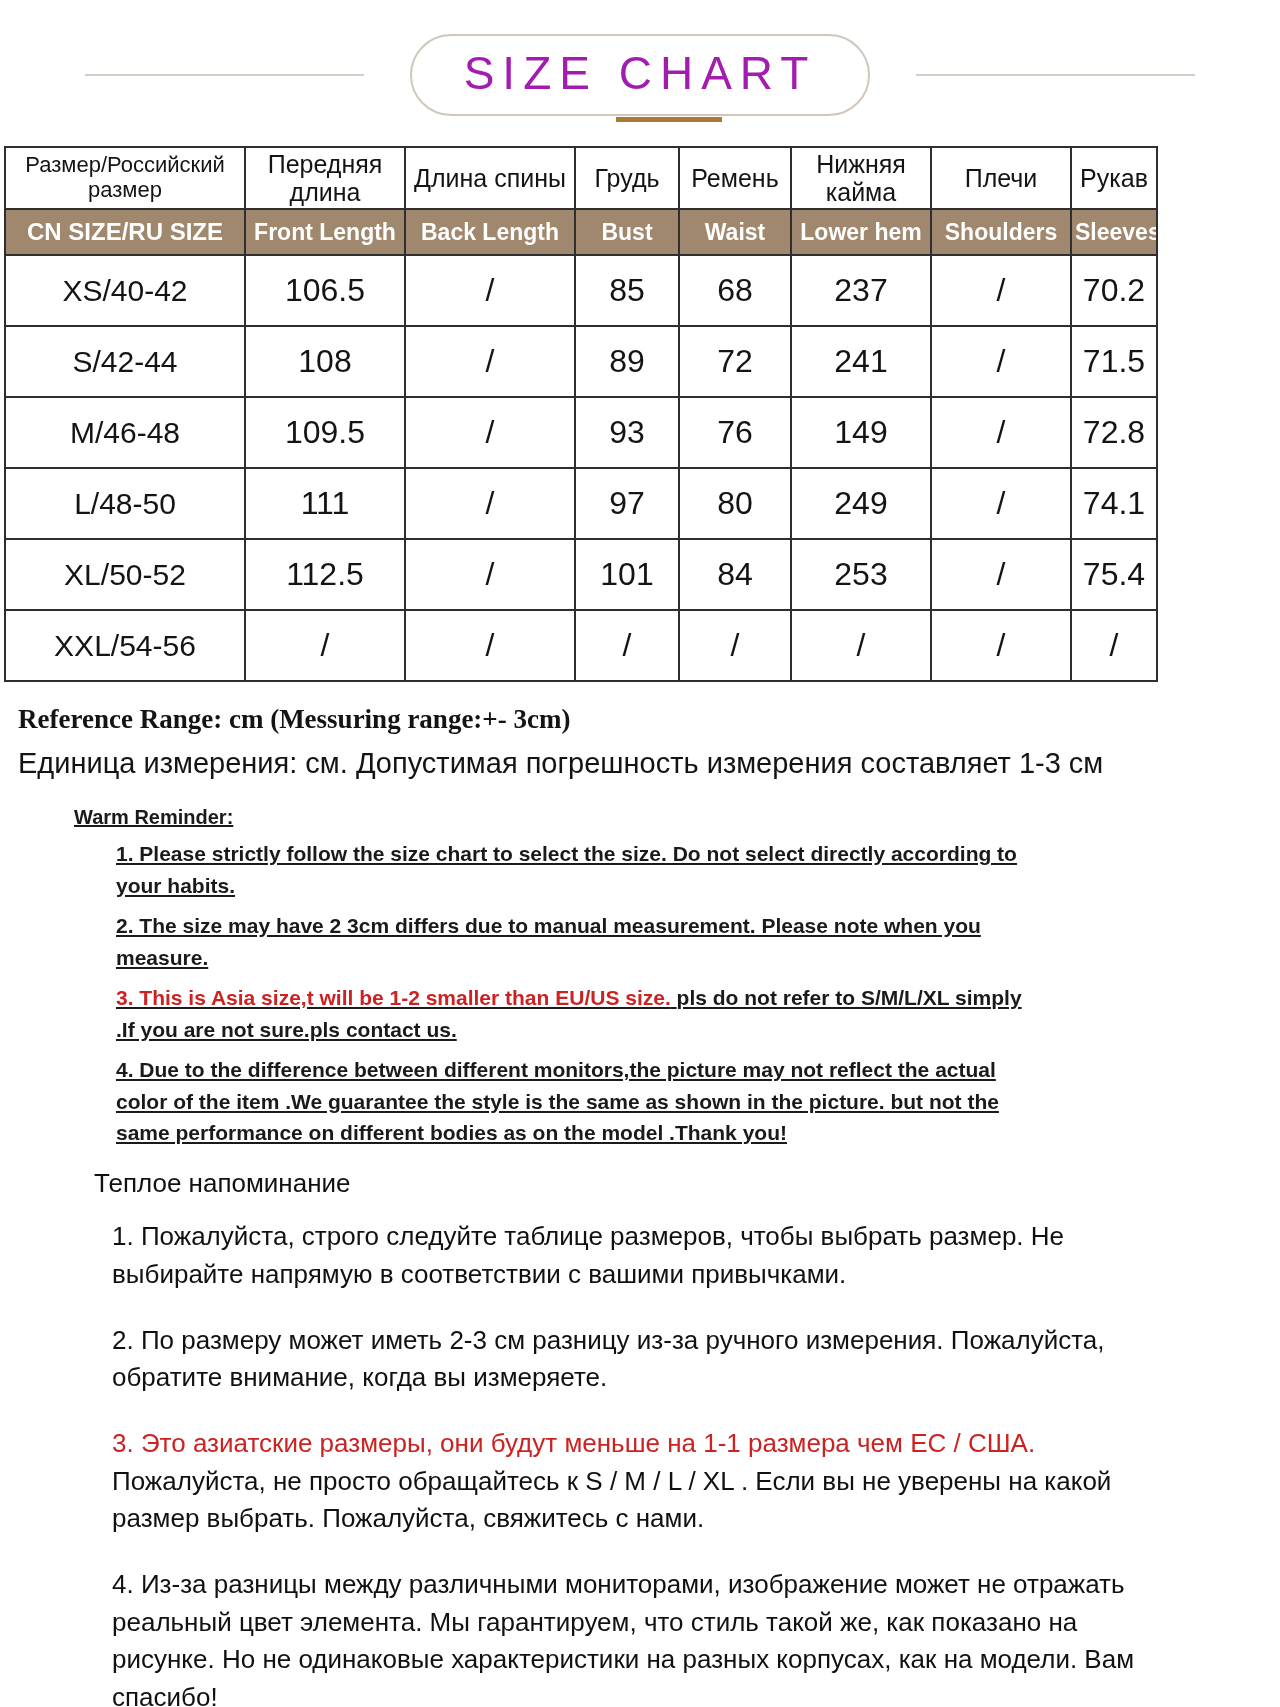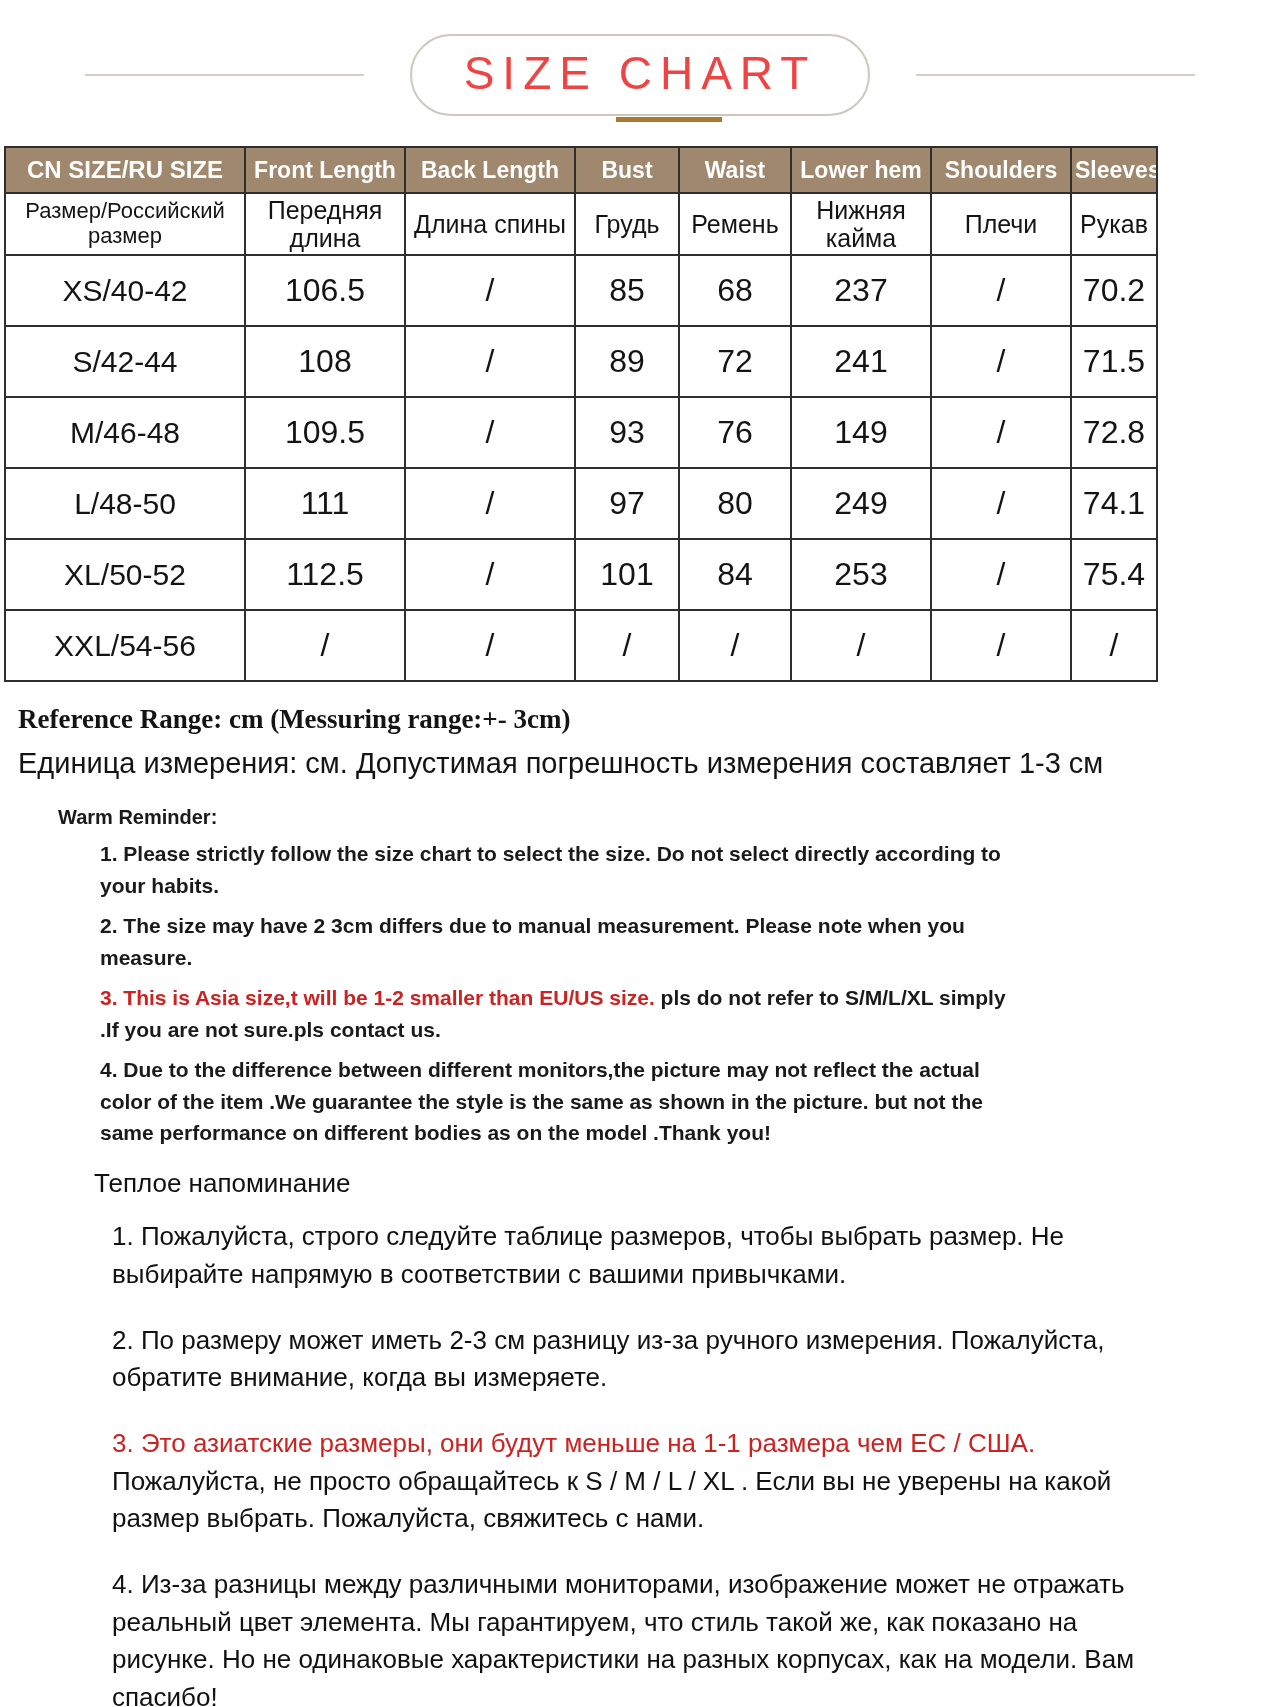--- a/index.html
+++ b/index.html
@@ -23,21 +23,21 @@
   .title-row{display:flex;align-items:center;padding:0 85px;margin:34px 0 30px;}
   .title-line{flex:1;height:2px;background:var(--title-line);}
   .title-box{
     position:relative;
     border:2px solid #cfc7bb;
     border-radius:46px;
     padding:10px 52px 14px;
     margin:0 46px;
     font-size:46px;
     letter-spacing:8px;
-    color:#ef4444;
+    color:#a21caf;
     white-space:nowrap;
   }
   .title-underline{
     position:absolute;
     bottom:-8px;
     left:calc(50% - 24px);
     width:106px;
     height:5px;
     background:var(--title-underline);
   }
@@ -73,21 +73,21 @@
   tr[data-name="table-header-ru"] th:first-child{font-size:22px;}
   tbody td{height:71px;}
   .c-size{font-size:30px;}
   .c-val{font-size:32px;}
 
   
   .ref-en{font-weight:700;font-size:27px;margin:22px 0 12px 18px;font-family:Liberation Serif, serif;}
   .ref-ru{font-size:29px;margin:0 16px 22px 18px;}
 
   
-  .warm{margin-left:58px;width:965px;font-size:21px;font-weight:700;line-height:1.5;color:#1a1a1a;}
+  .warm{margin-left:74px;width:965px;font-size:21px;font-weight:700;line-height:1.5;color:#1a1a1a;text-decoration:underline;}
   .warm-title{font-size:20px;margin:0 0 6px 0;}
   .warm p{margin:0 0 9px 42px;}
   .red{color:var(--accent-red);}
 
   
   .ru-note{margin:16px 0 0 94px;width:1050px;font-size:26px;line-height:1.45;color:#111;}
   .ru-title{margin:0 0 16px 0;}
   .ru-note p{margin:0 0 28px 18px;}
 </style>
 </head>
@@ -109,40 +109,40 @@
       <col style="width:240px">
         <col style="width:160px">
         <col style="width:170px">
       <col style="width:104px">
         <col style="width:112px">
         <col style="width:140px">
       <col style="width:140px">
         <col style="width:86px">
     </colgroup>
   <thead>
+        <tr data-name="table-header-ru">
+          <th class="h-ru" data-name="column-header-ru">Размер/Российский размер</th>
+          <th class="h-ru" data-name="column-header-ru">Передняя длина</th>
+          <th class="h-ru" data-name="column-header-ru">Длина спины</th>
+          <th class="h-ru" data-name="column-header-ru">Грудь</th>
+          <th class="h-ru" data-name="column-header-ru">Ремень</th>
+          <th class="h-ru" data-name="column-header-ru">Нижняя кайма</th>
+          <th class="h-ru" data-name="column-header-ru">Плечи</th>
+          <th class="h-ru" data-name="column-header-ru">Рукав</th>
+        </tr>
         <tr data-name="table-header-en">
           <th class="h-en" data-name="column-header-en">CN SIZE/RU SIZE</th>
           <th class="h-en" data-name="column-header-en">Front Length</th>
           <th class="h-en" data-name="column-header-en">Back Length</th>
           <th class="h-en" data-name="column-header-en">Bust</th>
           <th class="h-en" data-name="column-header-en">Waist</th>
           <th class="h-en" data-name="column-header-en">Lower hem</th>
           <th class="h-en" data-name="column-header-en">Shoulders</th>
           <th class="h-en" data-name="column-header-en">Sleeves</th>
         </tr>
-        <tr data-name="table-header-ru">
-          <th class="h-ru" data-name="column-header-ru">Размер/Российский размер</th>
-          <th class="h-ru" data-name="column-header-ru">Передняя длина</th>
-          <th class="h-ru" data-name="column-header-ru">Длина спины</th>
-          <th class="h-ru" data-name="column-header-ru">Грудь</th>
-          <th class="h-ru" data-name="column-header-ru">Ремень</th>
-          <th class="h-ru" data-name="column-header-ru">Нижняя кайма</th>
-          <th class="h-ru" data-name="column-header-ru">Плечи</th>
-          <th class="h-ru" data-name="column-header-ru">Рукав</th>
-        </tr>
       </thead>
       <tbody>
         <tr data-name="table-row">
           <td class="c-size" data-name="size-cell">XS/40-42</td>
           <td class="c-val" data-name="value-cell">106.5</td>
           <td class="c-val" data-name="value-cell">/</td>
           <td class="c-val" data-name="value-cell">85</td>
           <td class="c-val" data-name="value-cell">68</td>
           <td class="c-val" data-name="value-cell">237</td>
           <td class="c-val" data-name="value-cell">/</td>

